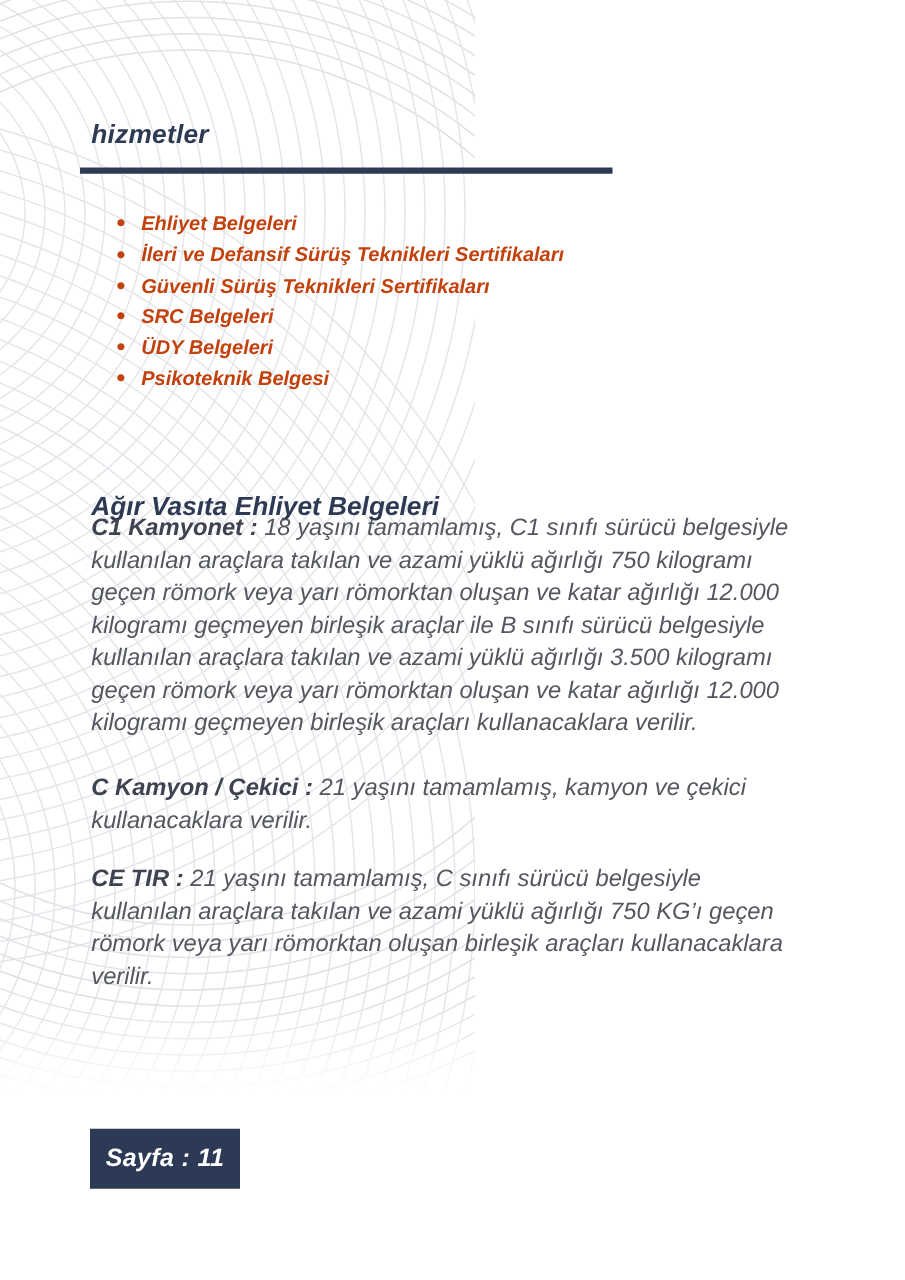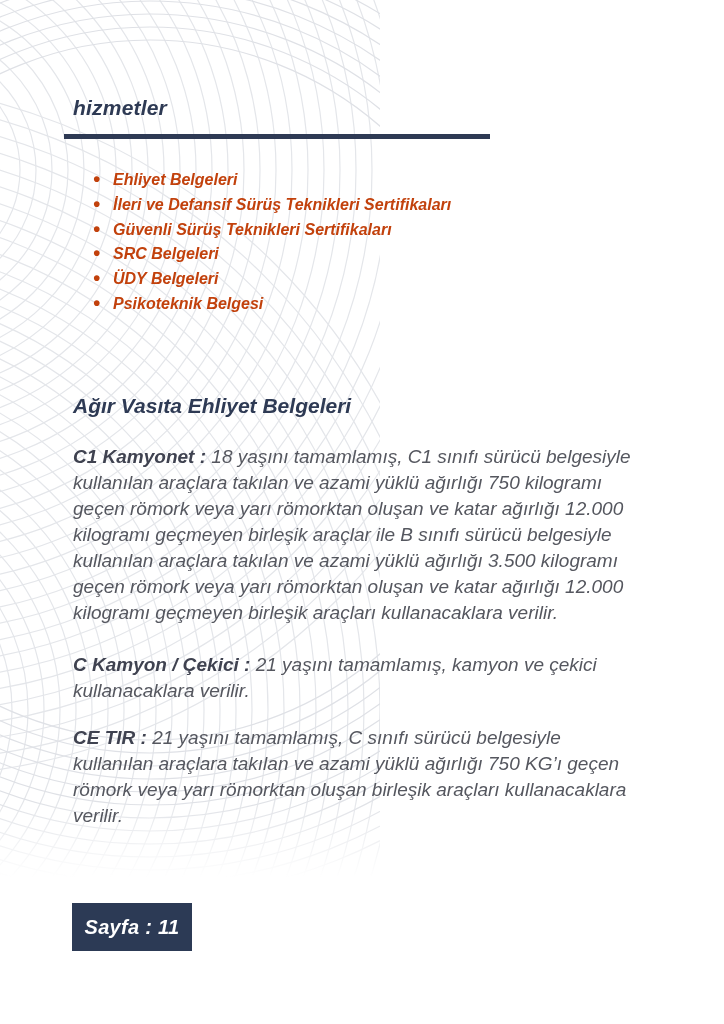--- a/index.html
+++ b/index.html
@@ -17,21 +17,21 @@
 
   .page-title{position:absolute;left:73px;top:96px;font-size:21px;font-weight:bold;color:#2e3a54;letter-spacing:.2px;}
   .title-underline{position:absolute;left:64px;top:134px;width:426px;height:5px;background:#2e3a54;}
 
   .services-list{position:absolute;left:92px;top:168px;margin:0;padding:0;list-style:none;}
   .services-list li{position:relative;padding-left:21px;font-size:16px;font-weight:bold;color:#c2410c;line-height:24.8px;white-space:nowrap;}
   .services-list li::before{content:"\2022";position:absolute;left:1px;top:-1px;font-size:20px;}
 
   .section-heading{position:absolute;left:73px;top:394px;font-size:21px;font-weight:bold;color:#2e3a54;}
 
-  .paragraphs{position:absolute;left:73px;top:444px;width:572px;}
+  .paragraphs{position:absolute;left:73px;top:410px;width:572px;}
   .para{margin:0;font-size:19px;line-height:26px;color:#55575f;}
   .para.gap-1{margin-top:26px;}
   .para.gap-2{margin-top:21px;}
   .para .lead{font-weight:bold;color:#3f4250;}
 
   .page-badge{position:absolute;left:72px;top:903px;width:120px;height:48px;background:#2c3a55;
     display:flex;align-items:center;justify-content:center;}
   .page-badge span{color:#ffffff;font-size:20px;font-weight:bold;letter-spacing:.3px;text-align:center;}
 </style>
 </head>

